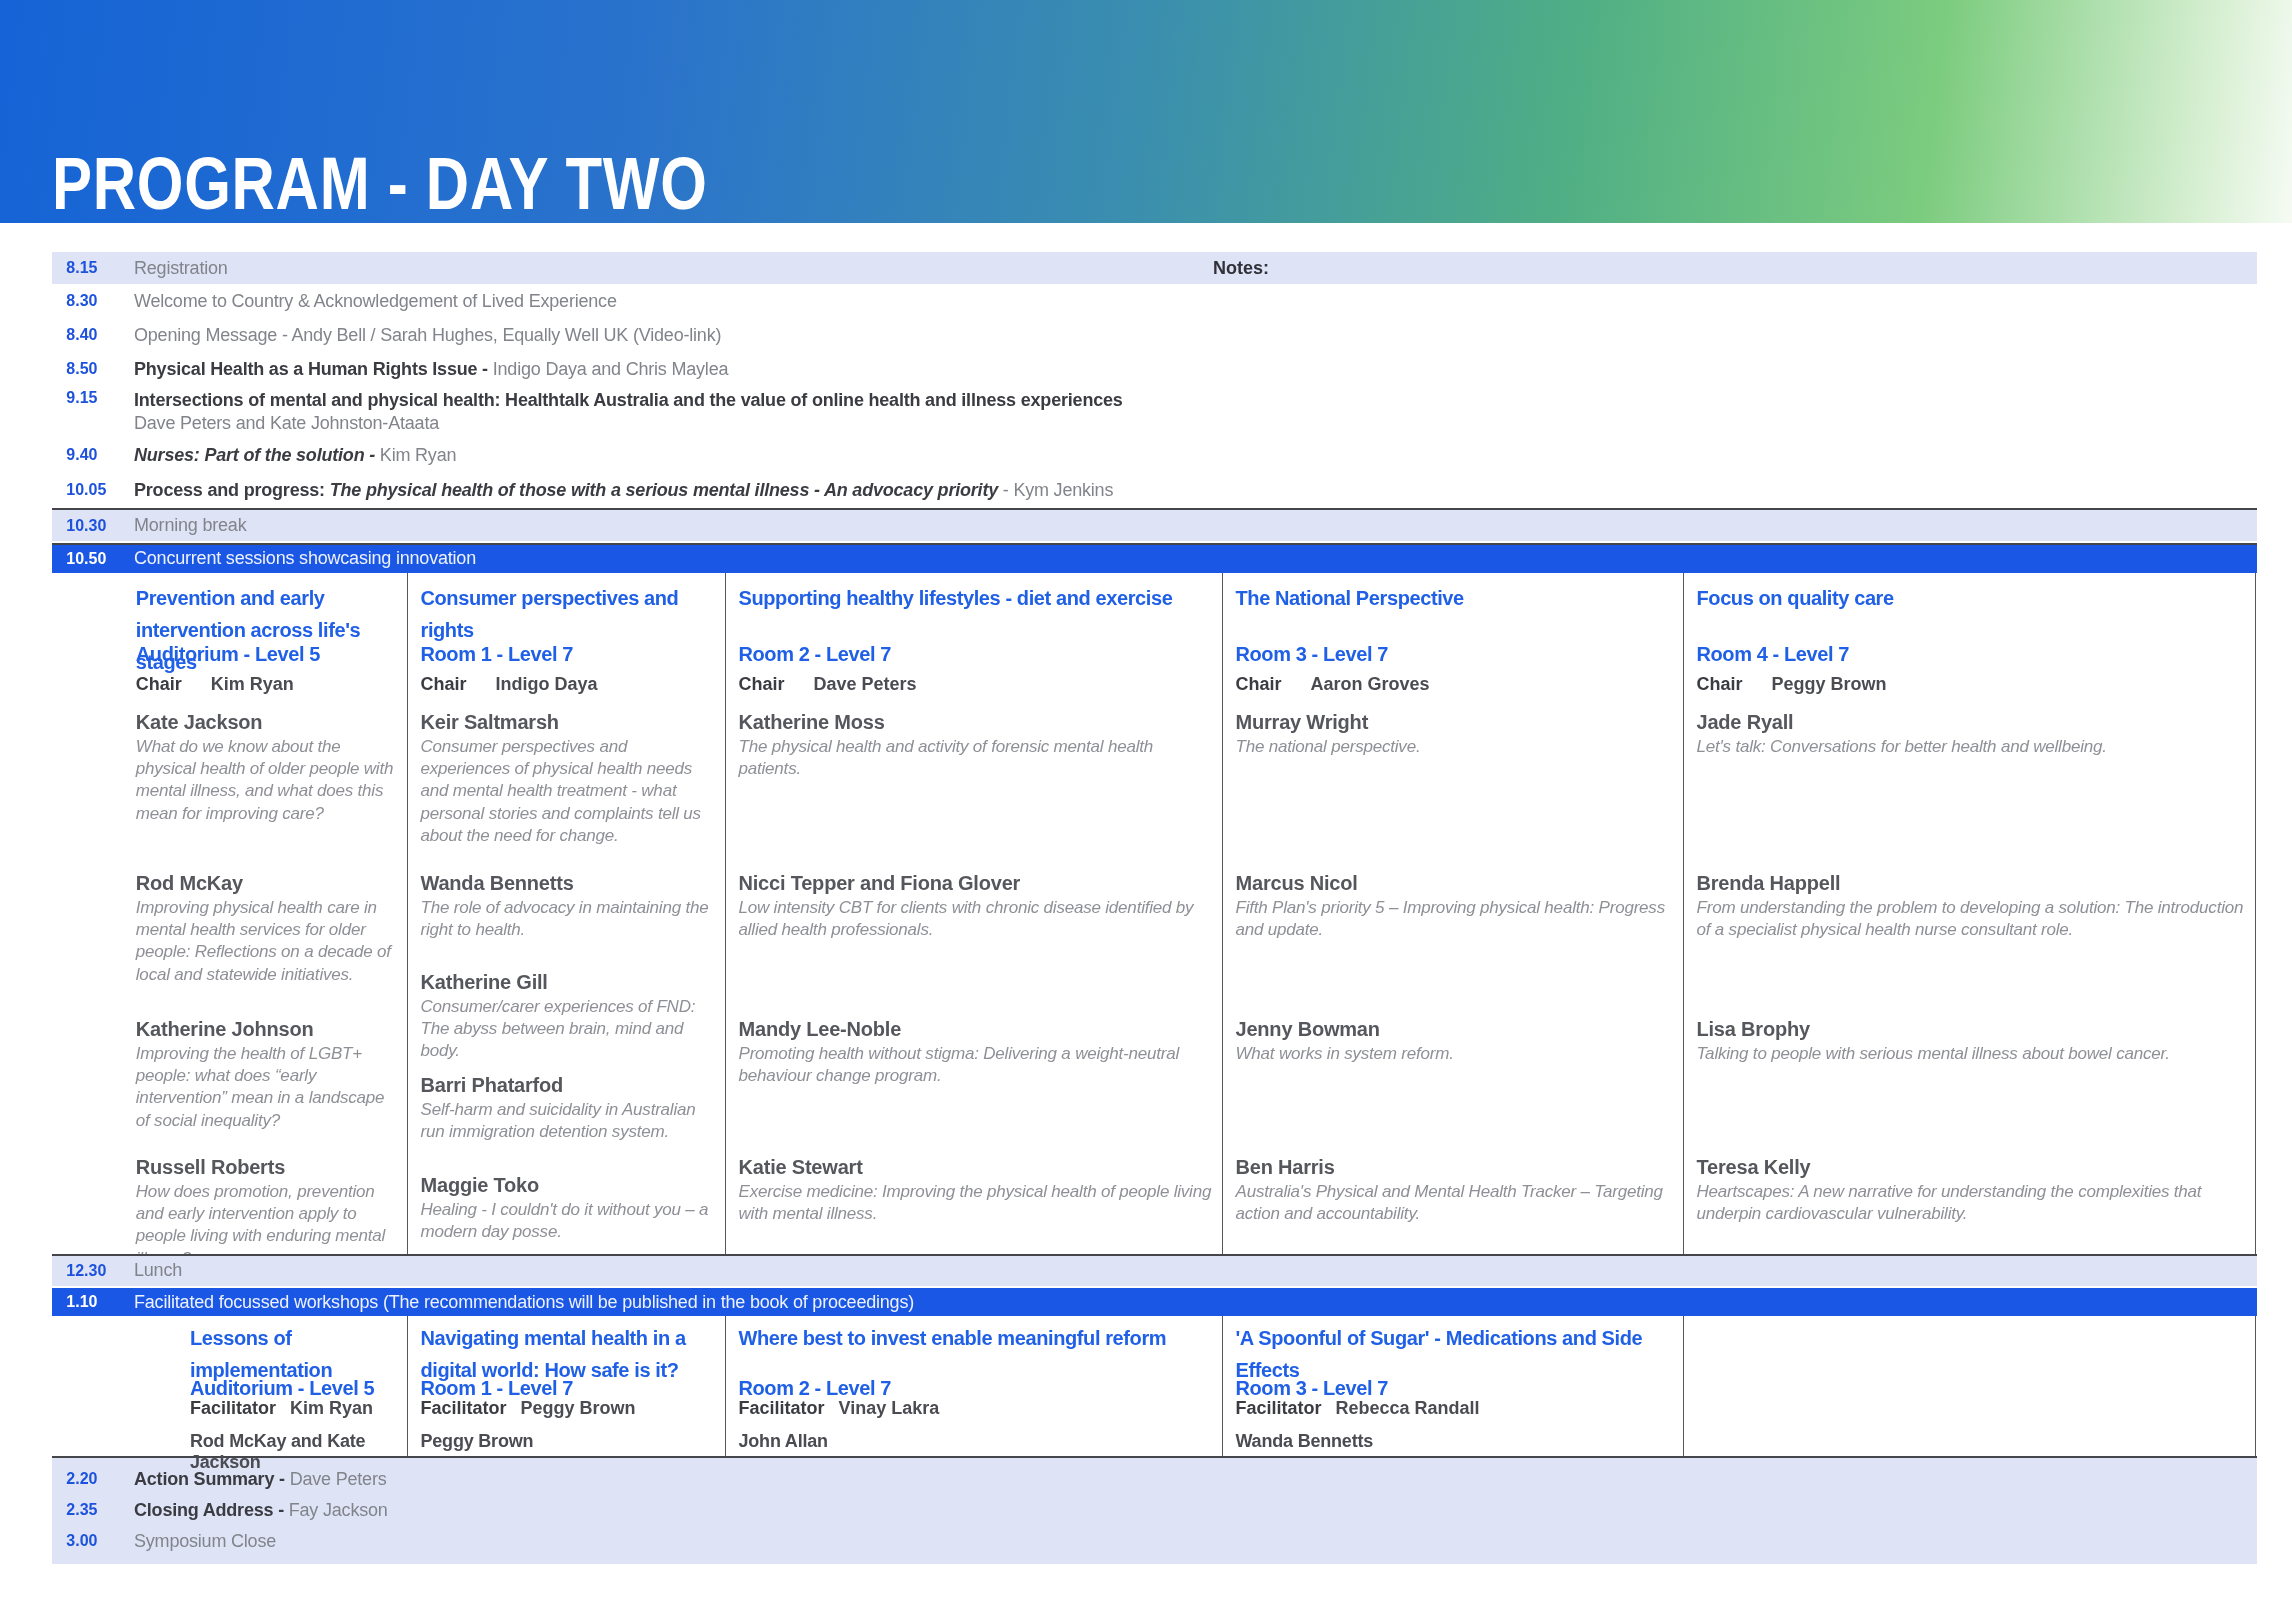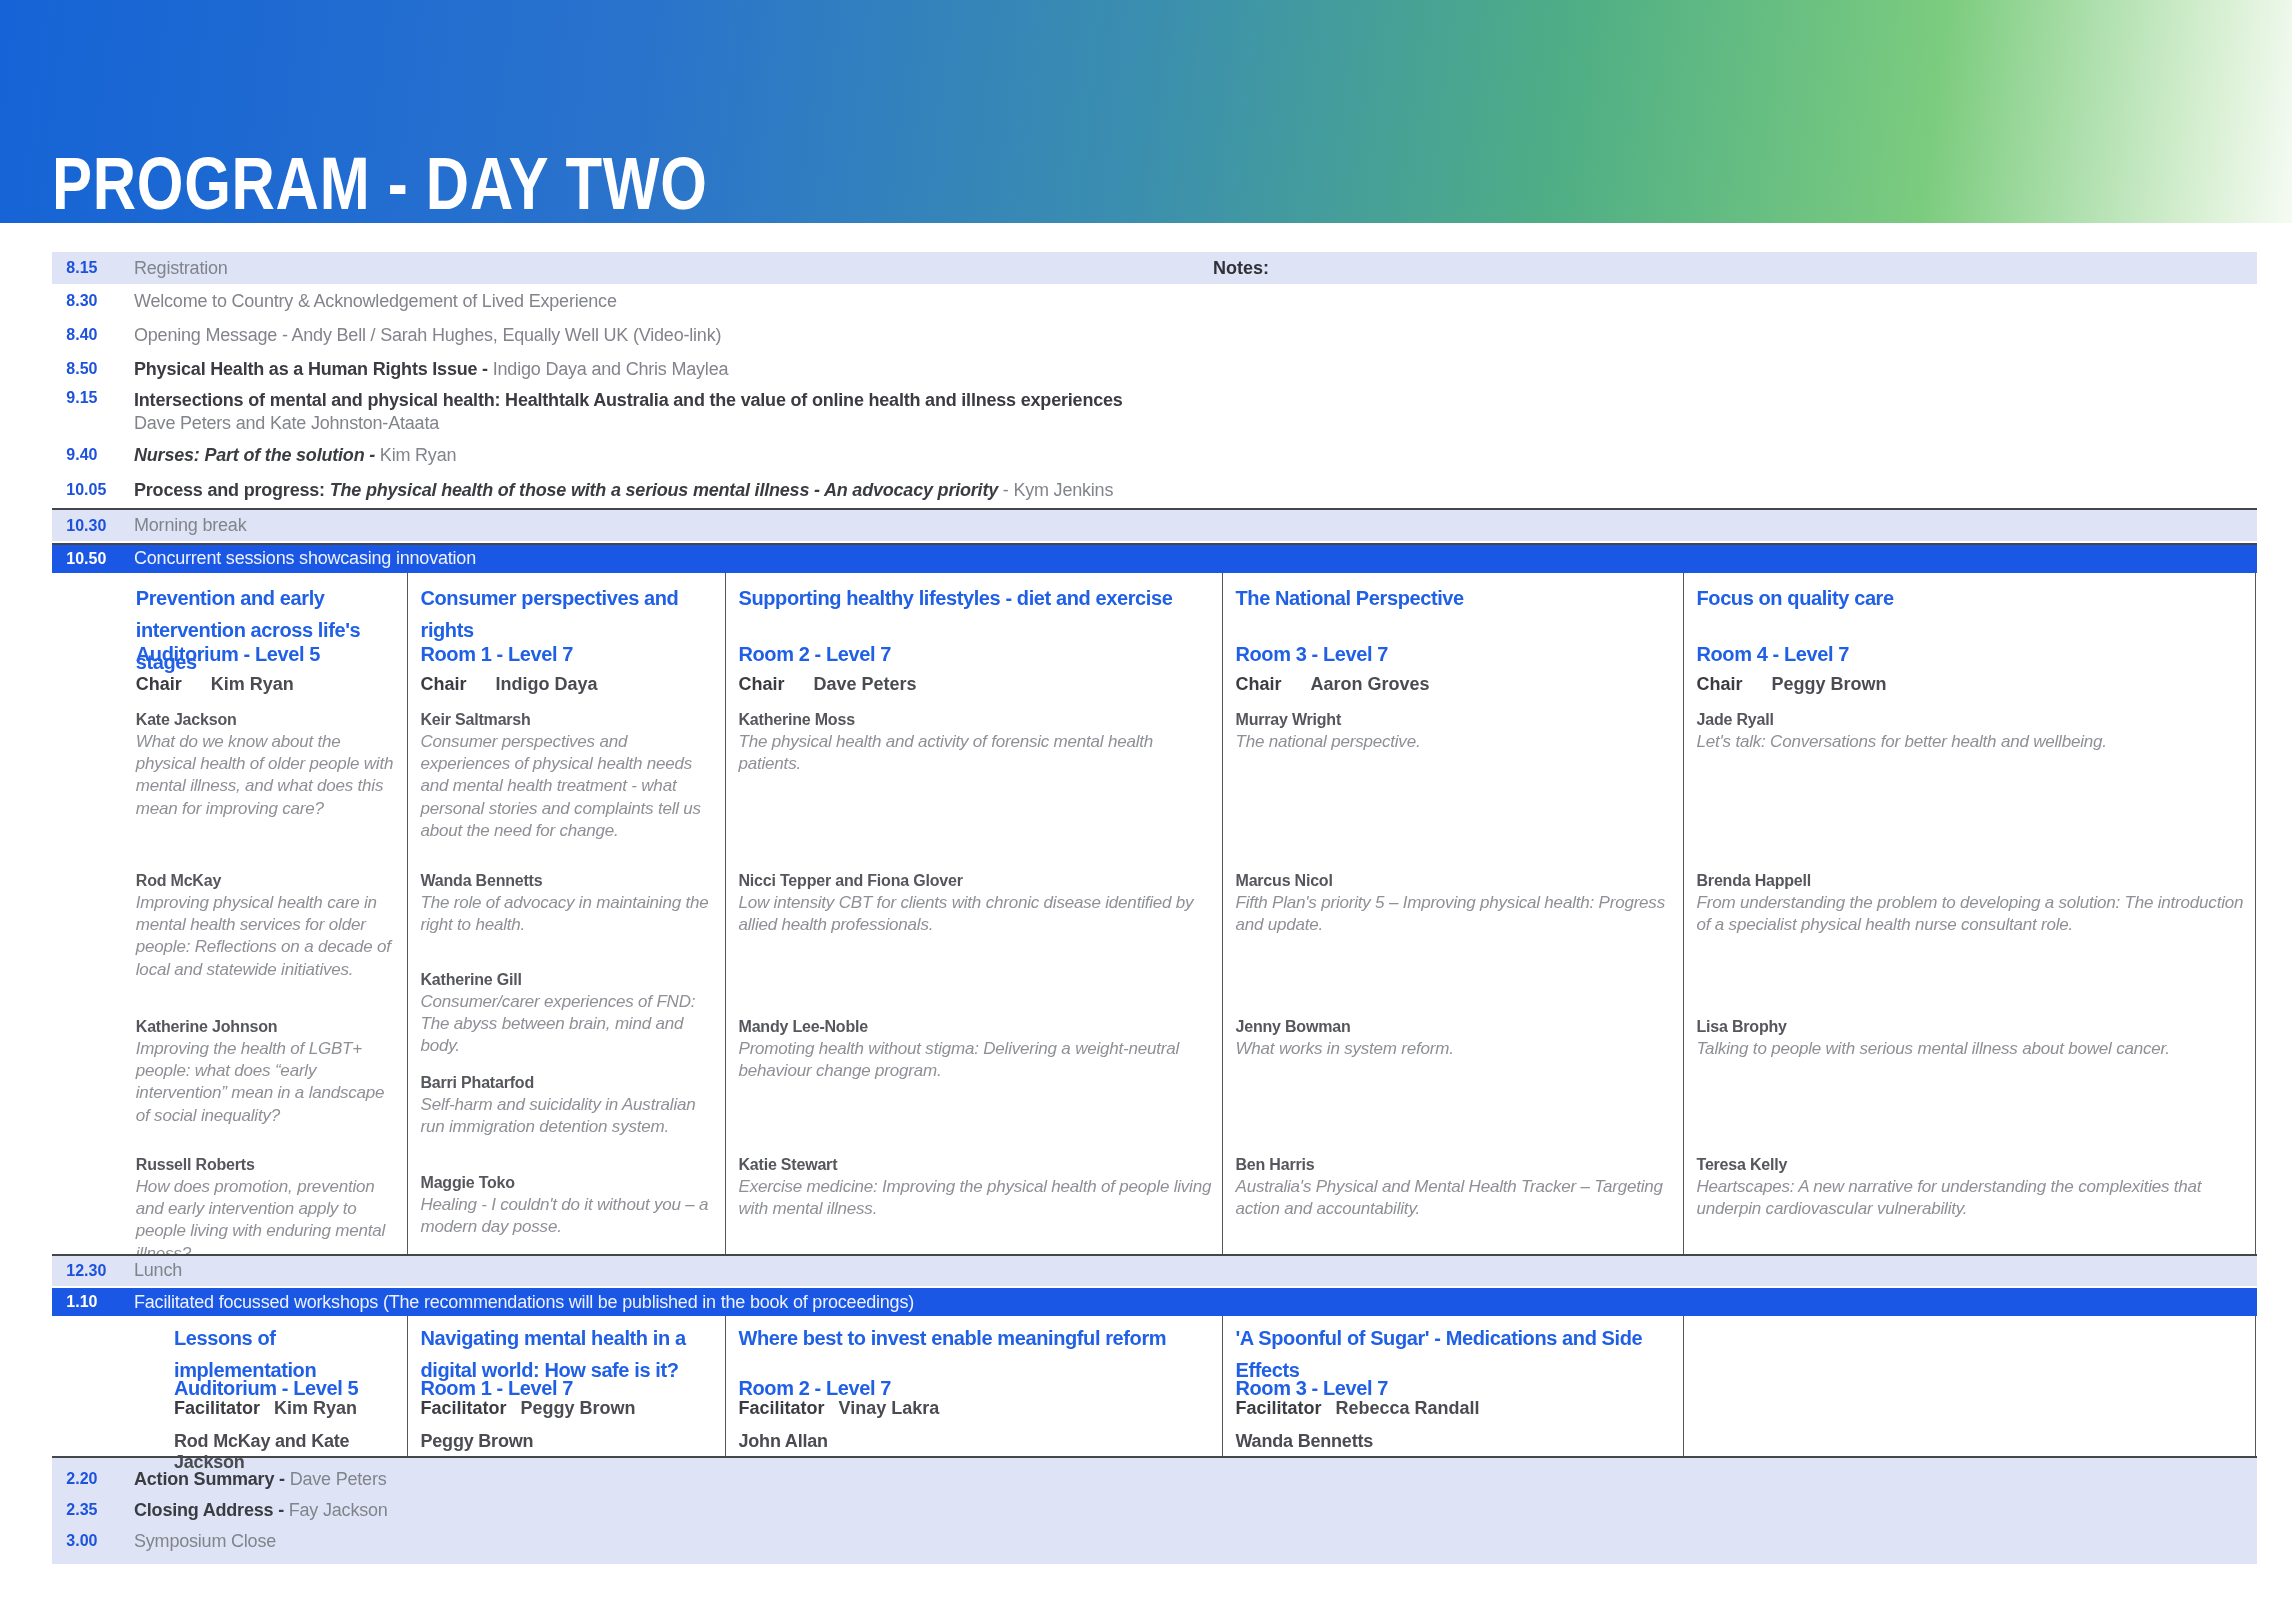--- a/index.html
+++ b/index.html
@@ -44,32 +44,32 @@
   .br{border-right:1.8px solid var(--line,#56575b);}
   .b-title{font-size:20px;line-height:32px;font-weight:bold;letter-spacing:-0.4px;
            color:var(--blue-title,#2060e6);}
   .s-title{height:56px;}
   .s-room{height:36px;}
   .s-chair{font-size:18px;color:var(--dark,#3a3c42);font-weight:bold;}
   .s-chair .lbl{display:inline-block;width:75px;}
   .s-chair .who{font-weight:bold;color:#4a4c52;}
   .spk{position:absolute;left:12.5px;right:9px;}
   .scol.first .spk{left:1.8px;}
-  .spk-name{font-size:16px;font-weight:bold;color:var(--name,#55575c);letter-spacing:-0.2px;}
+  .spk-name{font-size:20px;font-weight:bold;color:var(--name,#55575c);letter-spacing:-0.2px;}
   .spk-topic{font-size:17px;font-style:italic;color:var(--topic,#8e9096);
              line-height:22.4px;letter-spacing:-0.2px;margin-top:1.8px;}
 
   
   .lunch{border-top:2.7px solid var(--rule-dark,#45464a);height:32px;margin-top:0;}
   .wsrow{background:var(--blue-row,#1a57e4);height:28px;margin-top:2.7px;}
   .wsrow .tm{color:#fff;} .wsrow .tx{color:#eef2ff;}
   #wgrid{display:grid;grid-template-columns:82px 273px 318px 497px 461px 573px;height:140px;}
   .wcol{position:relative;box-sizing:border-box;}
   .wline{position:absolute;left:12.5px;right:7.2px;}
-  .wcol.first .wline{left:0;padding-left:40px;}
+  .wcol.first .wline{left:16px;padding-left:40px;}
   .w-title{top:5.4px;}
   .w-room{top:56px;}
   .w-fac{top:82px;font-size:18px;font-weight:bold;color:var(--dark,#3a3c42);}
   .w-fac .lbl{display:inline-block;width:100px;}
   .w-fac .who{color:#4a4c52;}
   .w-names{top:115px;font-size:18px;color:#4a4c52;font-weight:bold;letter-spacing:-0.2px;}
 
   
   .closing{border-top:2.7px solid var(--rule-dark,#45464a);background:var(--band,#dee3f6);
            padding:5.4px 0 7.2px 0;}

